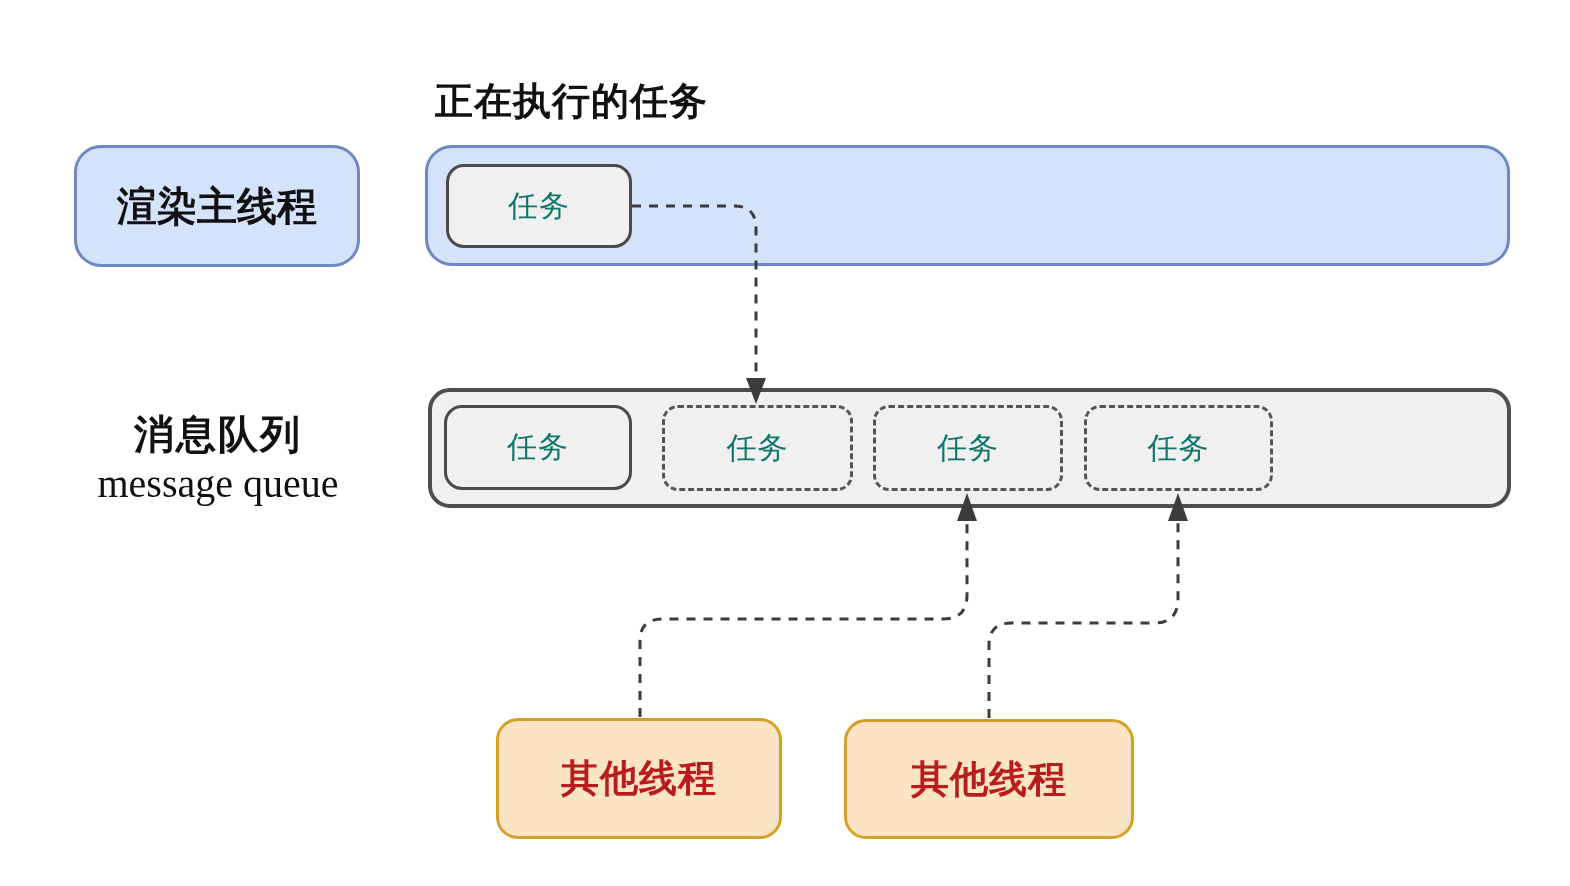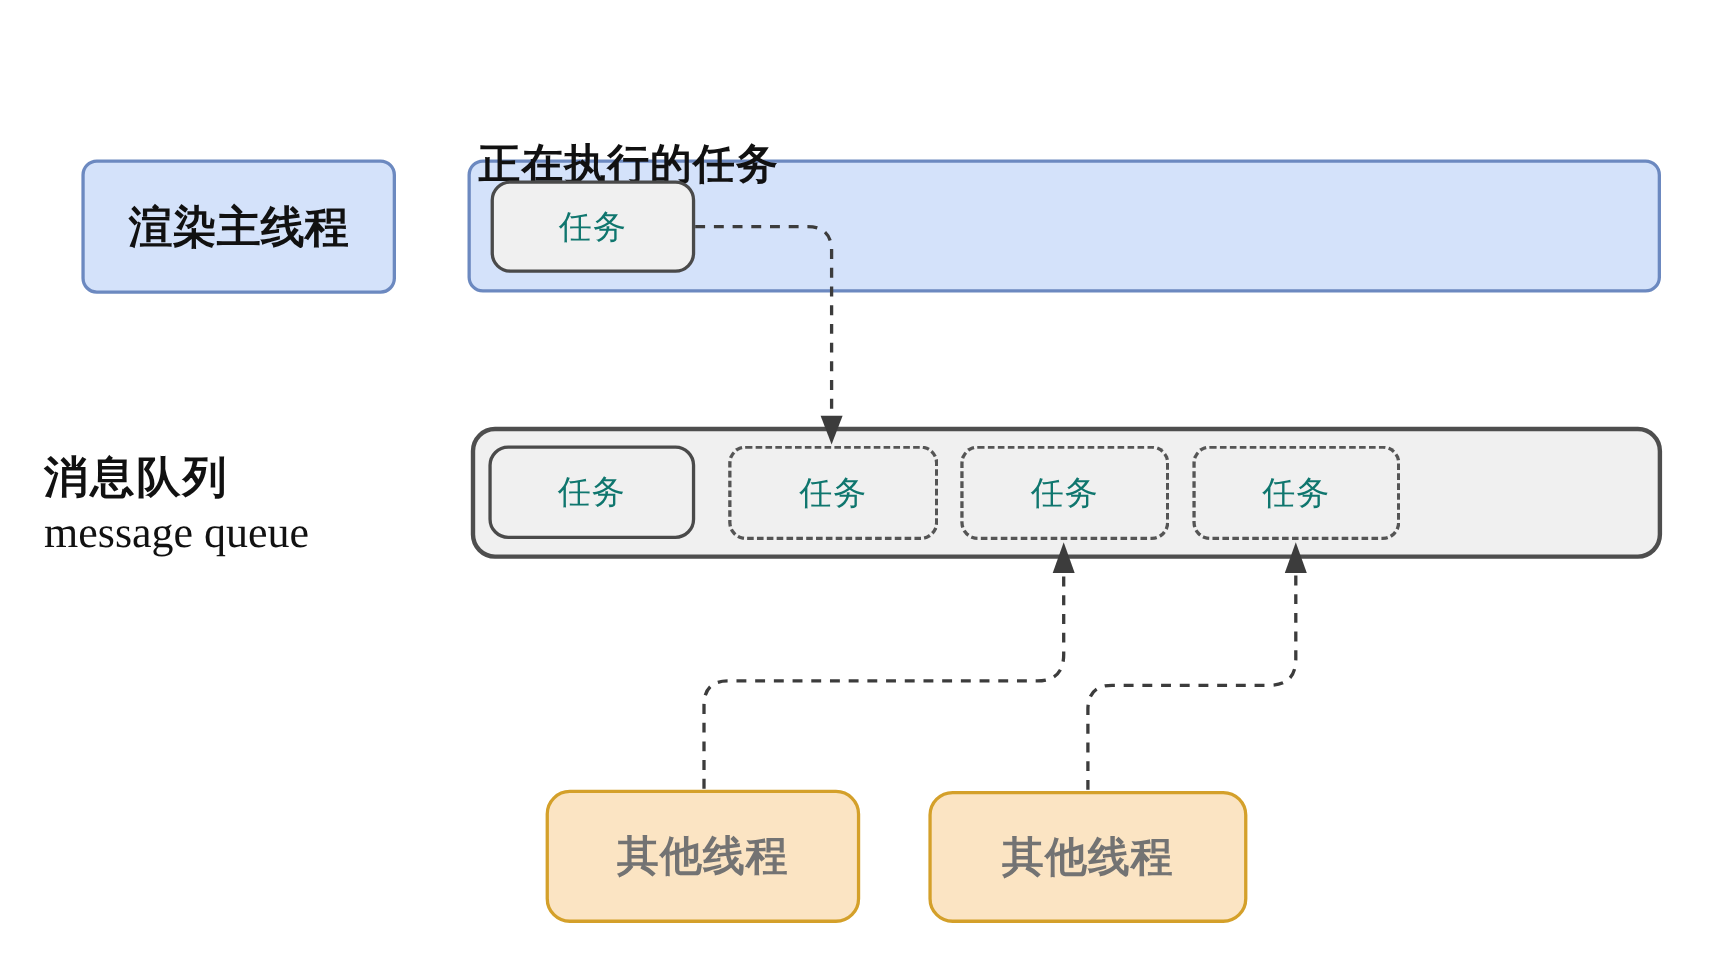--- a/index.html
+++ b/index.html
@@ -24,34 +24,33 @@
   }
   .title {
     position: absolute;
     left: 435px; top: 76px;
     font-size: 38px;
     font-weight: 700;
     color: #111111;
     letter-spacing: 1px;
     z-index: 3;
     white-space: nowrap;
-    margin-top: 48px;
   }
   .box {
     position: absolute;
     box-sizing: border-box;
     display: flex;
     align-items: center;
     justify-content: center;
     z-index: 2;
   }
   .blue {
     background: #D4E2FA;
     border: 3px solid #6C89C0;
-    border-radius: 14px;
+    border-radius: 27px;
   }
   .main-thread {
     left: 74px; top: 145px;
     width: 286px; height: 122px;
     font-size: 40px;
     font-weight: 700;
     color: #111111;
   }
   .executing-bar {
     left: 425px; top: 145px;
@@ -83,21 +82,21 @@
   .task-dashed { border: 3px dashed #555555; background: transparent; border-radius: 16px; }
   .executing-task { left: 446px; top: 164px; width: 186px; height: 84px; }
   .qtask-1 { left: 444px; top: 405px; width: 188px; height: 85px; }
   .qtask-2 { left: 662px; top: 405px; width: 191px; height: 86px; }
   .qtask-3 { left: 873px; top: 405px; width: 190px; height: 86px; }
   .qtask-4 { left: 1084px; top: 405px; width: 189px; height: 86px; }
   .queue-label {
     position: absolute;
     left: 40px; top: 410px;
     width: 356px;
-    text-align: left;
+    text-align: center;
     color: #111111;
     z-index: 3;
   }
   .queue-label .zh {
     font-size: 40px;
     font-weight: 700;
     line-height: 48px;
     letter-spacing: 2px;
   }
   .queue-label .en {
@@ -105,21 +104,21 @@
     font-size: 40px;
     font-weight: 400;
     line-height: 52px;
   }
   .orange {
     background: #FBE4C3;
     border: 3px solid #D4A02A;
     border-radius: 22px;
     font-size: 38px;
     font-weight: 700;
-    color: #737373;
+    color: #b91c1c;
     letter-spacing: 1px;
   }
   .thread-1 { left: 496px; top: 718px; width: 286px; height: 121px; }
   .thread-2 { left: 844px; top: 719px; width: 290px; height: 120px; }
   .conn {
     fill: none;
     stroke: #3C3C3C;
     stroke-width: 3;
     stroke-dasharray: 9 8;
   }

